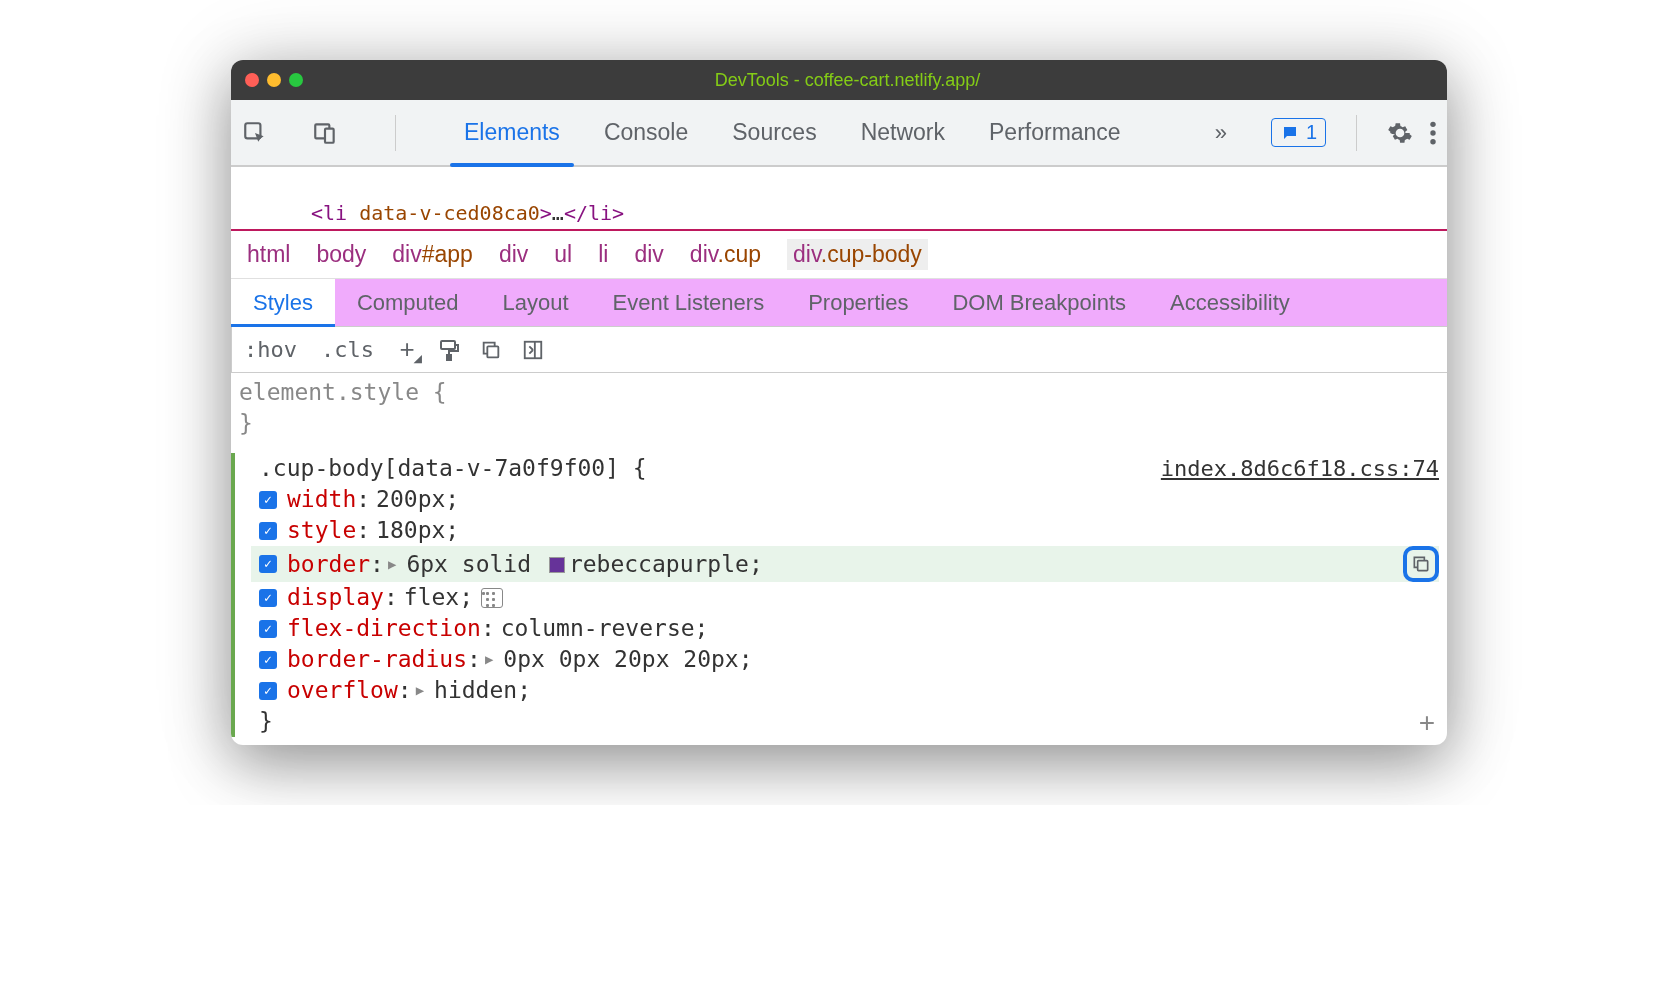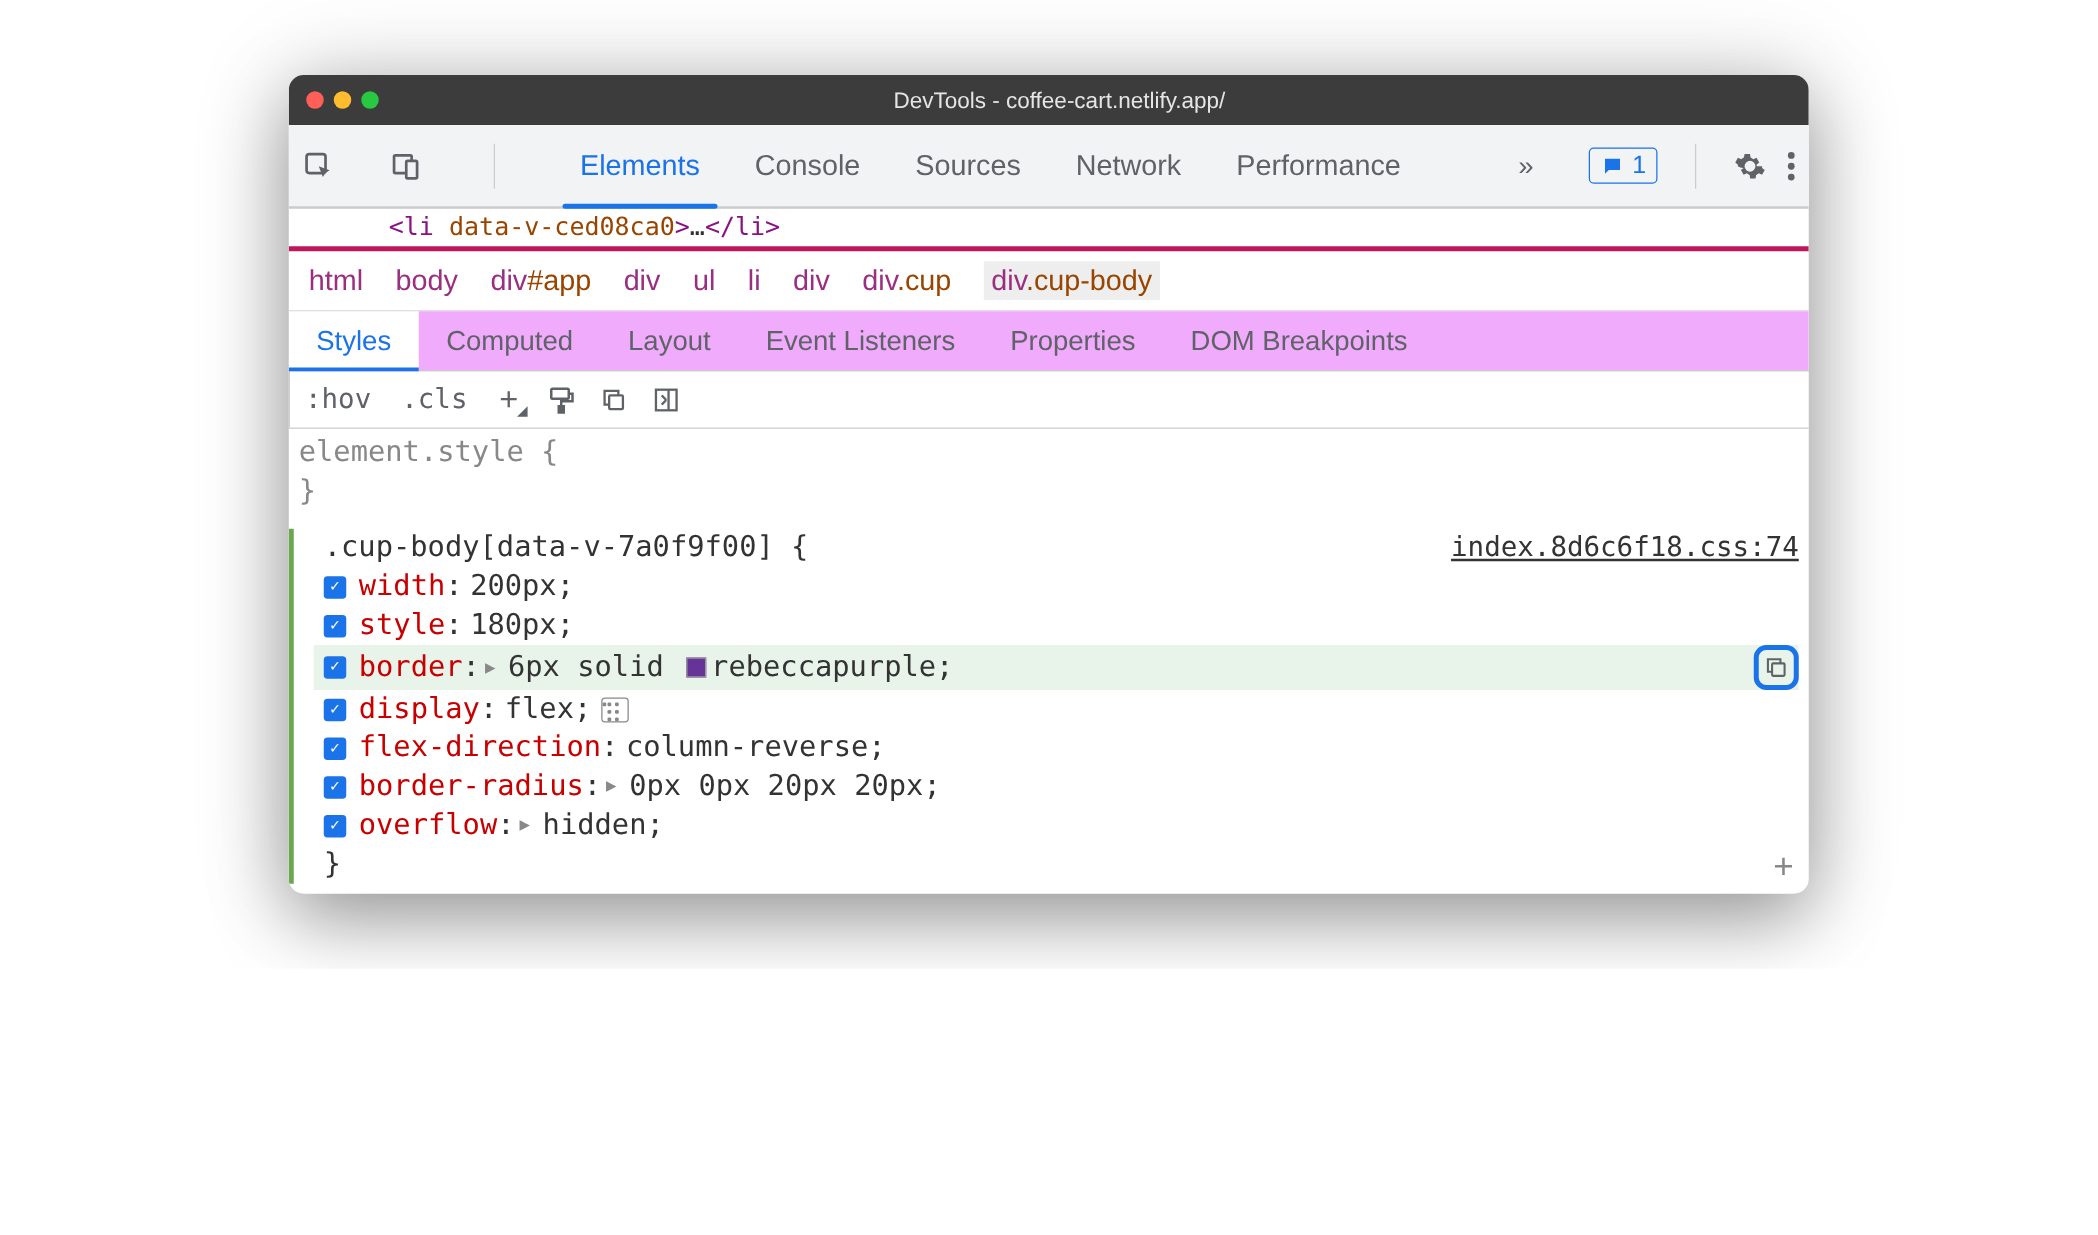--- a/index.html
+++ b/index.html
@@ -2,33 +2,33 @@
 <html><head>
 <meta charset="utf-8">
 <style>
   * { box-sizing: border-box; margin: 0; padding: 0; }
   body { font-family: -apple-system, "Helvetica Neue", Arial, sans-serif; font-size: 14px; background: #fff; color: #333; }
   .window { width: 1216px; margin: 60px auto; border-radius: 12px; overflow: hidden; box-shadow: 0 20px 60px rgba(0,0,0,0.35), 0 0 80px rgba(0,0,0,0.15); background:#fff; }
   .titlebar { background:#3c3c3c; height:40px; display:flex; align-items:center; padding:0 14px; position:relative; }
   .traffic { display:flex; gap:8px; }
   .tdot { width:14px; height:14px; border-radius:50%; }
   .tdot.red{background:#ff5f57;} .tdot.yellow{background:#febc2e;} .tdot.green{background:#28c840;}
-  .title { position:absolute; left:17px; right:0; text-align:center; color:#e5e5e5; font-size:18px; font-weight:500; pointer-events:none;}
+  .title { position:absolute; left:17px; right:0; text-align:center; color:#84cc16; font-size:18px; font-weight:500; pointer-events:none;}
   .toolbar { display:flex; align-items:center; height:67px; border-bottom:2px solid #ccc; padding:0 10px; background:#f1f3f4;gap:32px;}
   .tool-icon { width:28px; height:28px; display:flex; align-items:center; justify-content:center; color:#5f6368; margin-right:10px;}
   .vsep { width:1px; height:36px; background:#ccc; margin:0 14px; }
   .tabs { display:flex; align-items:stretch; height:100%; flex:1;}
   .tab { padding:0 22px; display:flex; align-items:center; font-size:23px; color:#5f6368; cursor:pointer; position:relative;}
   .tab.active { color:#1a73e8; }
   .tab.active::after{content:"";position:absolute;left:8px;right:8px;bottom:-2px;height:4px;background:#1a73e8;border-radius:2px;}
   .chev { color:#5f6368; font-size:22px; padding:0 12px;}
   .right-tools{display:flex;align-items:center;gap:16px;margin-left:auto;}
   .badge{display:flex;align-items:center;border:1.5px solid #1a73e8;border-radius:4px;padding:2px 8px;color:#1a73e8;font-size:20px;gap:6px;}
   .gear,.dots{color:#5f6368;}
-  .domtree{padding:2px 14px 4px 80px;font-family:ui-monospace,Menlo,monospace;font-size:20px;color:#333;border-bottom:4px solid #be185d;white-space:nowrap;overflow:hidden;}
+  .domtree{padding:2px 14px 4px 80px;font-family:ui-monospace,Menlo,monospace;font-size:20px;color:#333;border-bottom:2px solid #be185d;white-space:nowrap;overflow:hidden;margin-top:32px;}
   .breadcrumbs{display:flex;align-items:center;gap:26px;padding:8px 16px;border-bottom:1px solid #e0e0e0;font-size:23px;color:#9b2f7f;}
   .bc-item{cursor:pointer;}
   .bc-item.sel{background:#eee;padding:2px 6px;}
   .subtabs{display:flex;align-items:stretch;height:48px;border-bottom:1px solid #ccc;background:#f0abfc;}
   .subtab{padding:0 22px;display:flex;align-items:center;font-size:22px;color:#5f6368;cursor:pointer;position:relative;}
   .subtab.active{color:#1a73e8;background:#fff;}
   .subtab.active::after{content:"";position:absolute;left:0;right:0;bottom:-1px;height:3px;background:#1a73e8;}
   .filterbar{display:flex;align-items:center;border-bottom:1px solid #ccc;height:46px;}
   .filter-input{flex:1;border:none;outline:none;font-size:22px;padding:0 12px;color:#888;background:transparent;font-family: ui-monospace,Menlo,monospace;}
   .fb-sep{width:1px;height:100%;background:#ccc;}
@@ -136,20 +136,21 @@
       <span class="bc-item sel"><span>div</span><span class="bc-class">.cup-body</span></span>
     </div>
 
   <div class="subtabs" id="subtabs">
       <div class="subtab active">Styles</div>
       <div class="subtab">Computed</div>
       <div class="subtab">Layout</div>
       <div class="subtab">Event Listeners</div>
       <div class="subtab">Properties</div>
       <div class="subtab">DOM Breakpoints</div>
+      <div class="subtab">Accessibility</div>
     </div>
 
   <div class="filterbar">
     <div class="fb-sep"></div>
     <div class="fb-btn">:hov</div>
     <div class="fb-btn">.cls</div>
     <div class="fb-icon" style="font-size:26px;position:relative;">+<span style="position:absolute;right:-2px;bottom:-2px;font-size:11px;">◢</span></div>
     <div class="fb-icon">
       <svg width="24" height="24" viewBox="0 0 24 24" fill="none" stroke="#5f6368" stroke-width="2">
           <rect x="4" y="3" width="14" height="8" rx="1"></rect>

